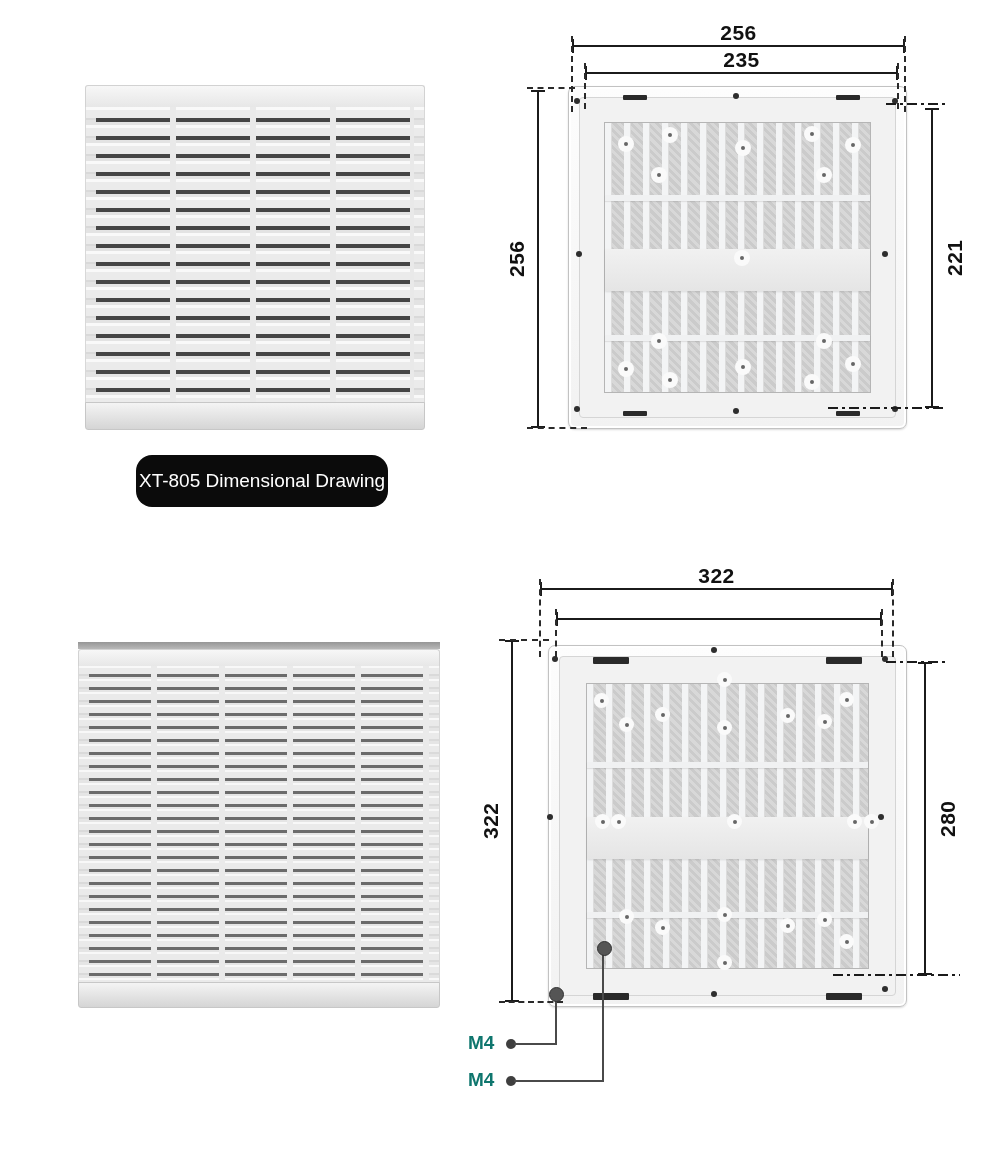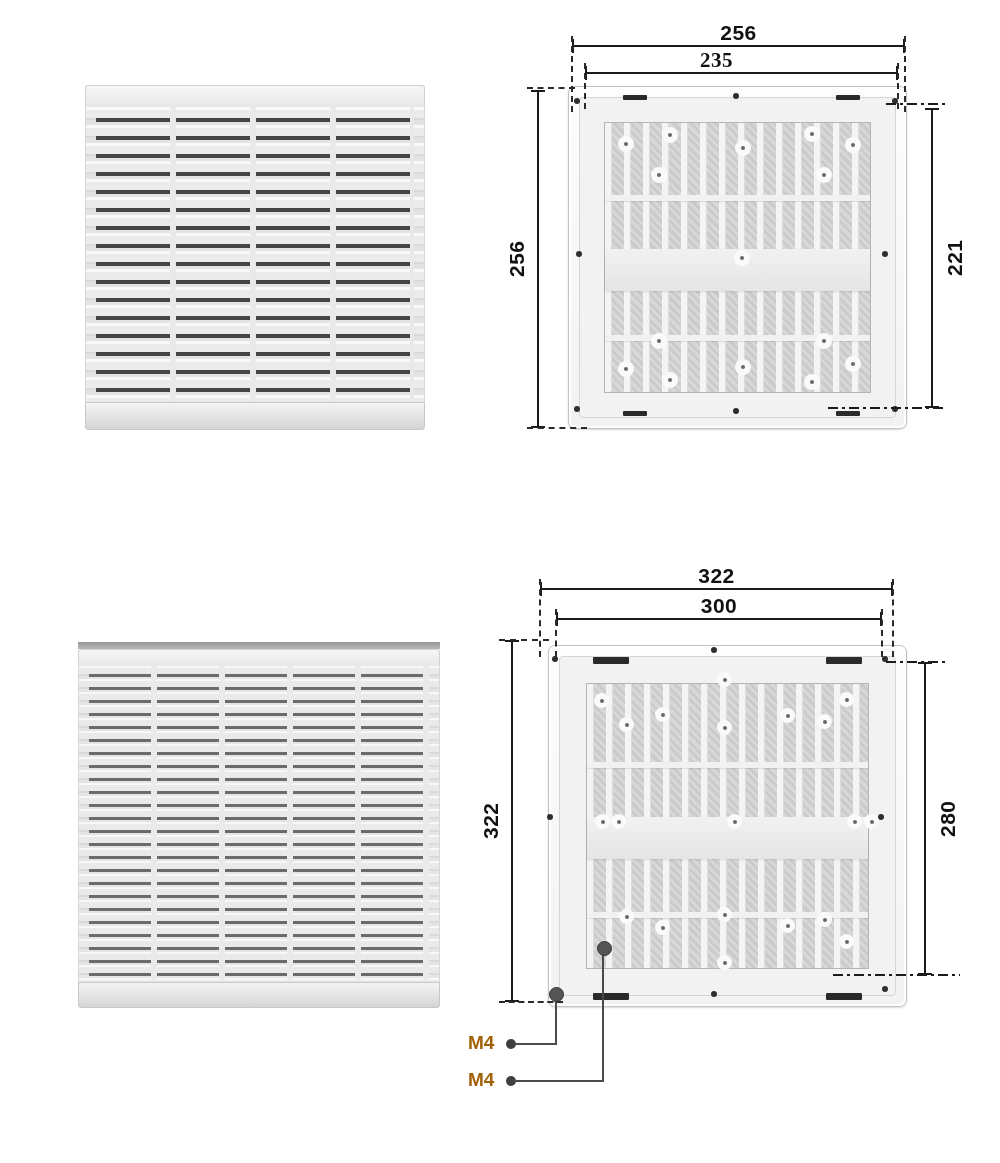--- a/index.html
+++ b/index.html
@@ -83,21 +83,21 @@
   .exth{position:absolute;height:0;border-top:2px dashed #2a2a2a;}
   .dashdot{position:absolute;height:2px;background:repeating-linear-gradient(to right,
         #1b1b1b 0 10px,transparent 10px 14px,#1b1b1b 14px 17px,transparent 17px 21px);}
   .dlabel{position:absolute;font-size:21px;font-weight:700;color:#111;text-align:center;letter-spacing:.5px;}
   .vlabel{position:absolute;display:flex;align-items:center;justify-content:center;
           writing-mode:vertical-rl;transform:rotate(180deg);
           font-size:21px;font-weight:700;color:#111;letter-spacing:.5px;}
   .leader{position:absolute;background:#4a4a4a;}
   .ldot{width:10px;height:10px;border-radius:50%;background:#3f3f3f;}
   .bigdot{width:13px;height:13px;border-radius:50%;background:#555;border:1px solid #333;}
-  .m4{position:absolute;font-size:19px;font-weight:700;color:#a16207;}
+  .m4{position:absolute;font-size:19px;font-weight:700;color:#0f766e;}
 
   
   .badge{position:absolute;background:#0b0b0b;border-radius:16px;display:flex;
          align-items:center;justify-content:center;color:#fff;font-size:19px;white-space:nowrap;}
 </style>
 </head>
 <body>
 
 <div class="page">
 
@@ -121,38 +121,39 @@
       </div>
     </div>
     <div class="slotmarks sm1"></div>
     <div class="screws sw1"></div>
     <div class="holes ho1"></div>
     <div class="holedots hd1"></div>
 
     <div class="dlabel" style="left:572px;top:21px;width:333px;">256</div>
     <div class="dimh" style="left:572px;top:45px;width:333px;"></div>
 
-    <div class="dlabel" style="left:560px;top:48px;width:313px;font-family:Liberation Serif, serif;">235</div>
+    <div class="dlabel" style="left:585px;top:48px;width:313px;">235</div>
     <div class="dimh" style="left:585px;top:72px;width:313px;"></div>
 
     <div class="extv" style="left:571px;top:36px;height:76px;"></div>
     <div class="extv" style="left:904px;top:36px;height:76px;"></div>
     <div class="extv" style="left:584px;top:63px;height:46px;"></div>
     <div class="extv" style="left:897px;top:63px;height:46px;"></div>
 
     <div class="vlabel" style="left:503px;top:90px;height:338px;width:28px;">256</div>
     <div class="dimv" style="left:537px;top:90px;height:338px;"></div>
     <div class="exth" style="left:527px;top:87px;width:48px;"></div>
     <div class="exth" style="left:527px;top:427px;width:60px;"></div>
 
     <div class="vlabel" style="left:941px;top:108px;height:300px;width:28px;">221</div>
     <div class="dimv" style="left:931px;top:108px;height:300px;"></div>
     <div class="dashdot" style="left:886px;top:103px;width:60px;"></div>
     <div class="dashdot" style="left:828px;top:407px;width:118px;"></div>
 
+    <div class="badge" style="left:136px;top:455px;width:252px;height:52px;">XT-805 Dimensional Drawing</div>
   </div>
 
   <div class="sect">
 
     <div class="photo p2" style="left:78px;top:642px;width:362px;height:366px;">
       <div class="darkstrip"></div>
       <div class="rim"></div>
       <div class="louvers l2">
         <div class="slots s2"></div>
       </div>
@@ -169,21 +170,20 @@
       </div>
     </div>
     <div class="slotmarks sm2"></div>
     <div class="screws sw2"></div>
     <div class="holes ho2"></div>
     <div class="holedots hd2"></div>
 
     <div class="dlabel" style="left:540px;top:564px;width:353px;">322</div>
     <div class="dimh" style="left:540px;top:588px;width:353px;"></div>
 
-    <div class="dlabel" style="left:556px;top:594px;width:326px;">300</div>
     <div class="dimh" style="left:556px;top:618px;width:326px;"></div>
 
     <div class="extv" style="left:539px;top:579px;height:78px;"></div>
     <div class="extv" style="left:892px;top:579px;height:78px;"></div>
     <div class="extv" style="left:555px;top:609px;height:48px;"></div>
     <div class="extv" style="left:881px;top:609px;height:48px;"></div>
 
     <div class="vlabel" style="left:477px;top:640px;height:362px;width:28px;">322</div>
     <div class="dimv" style="left:511px;top:640px;height:362px;"></div>
     <div class="exth" style="left:499px;top:639px;width:50px;"></div>

